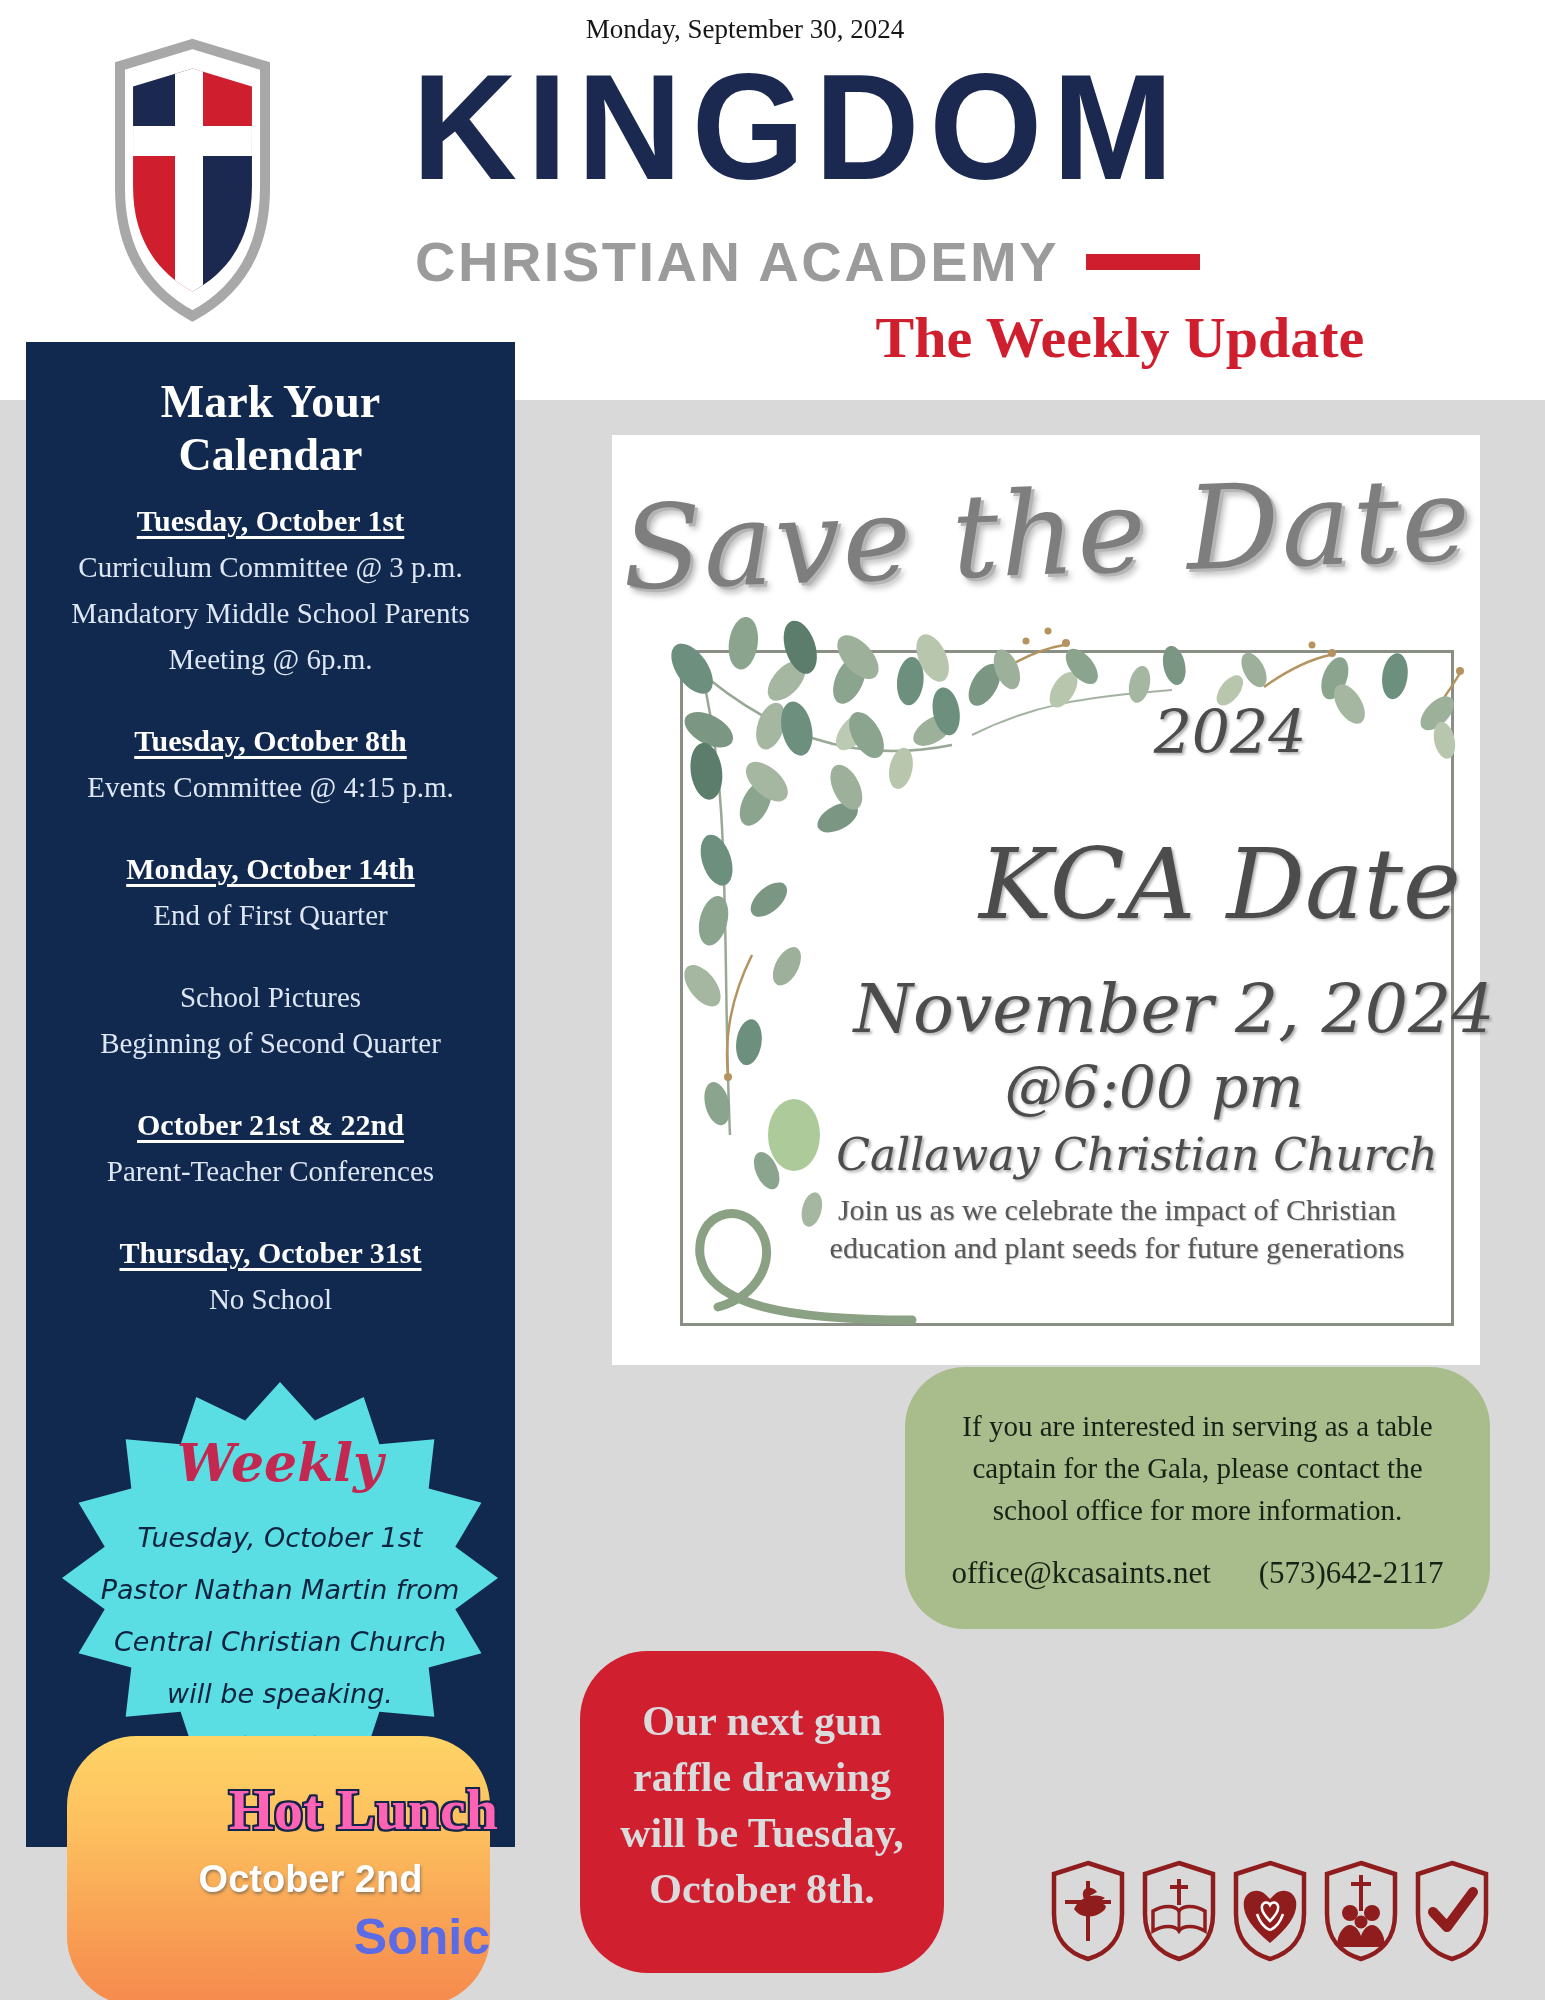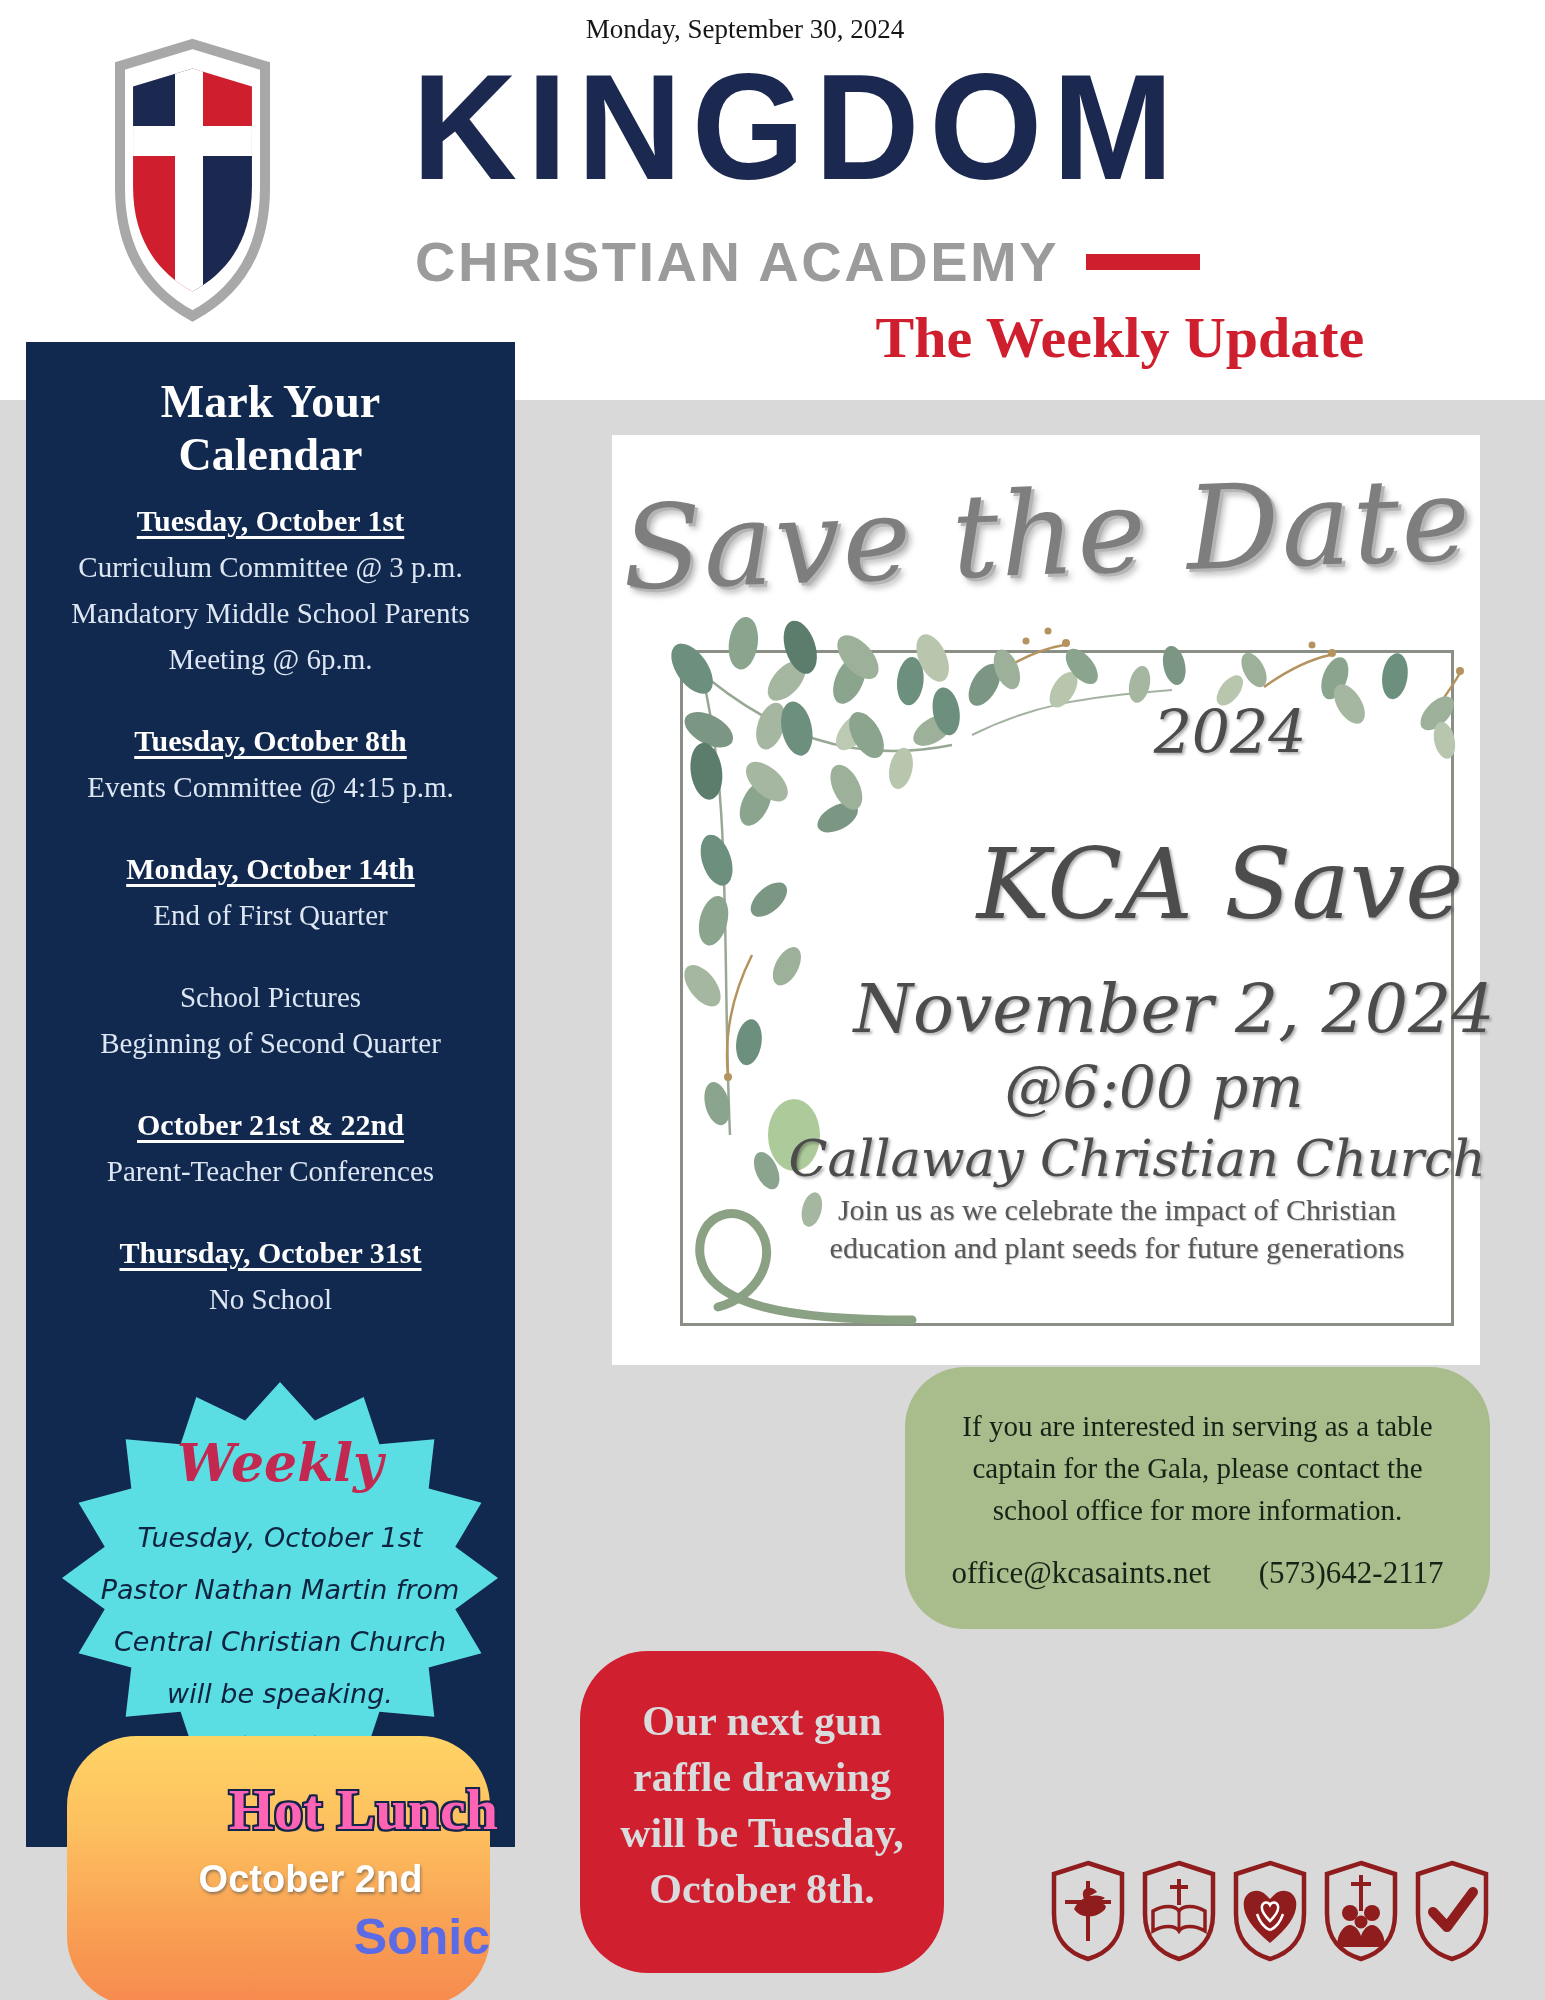--- a/index.html
+++ b/index.html
@@ -62,21 +62,21 @@
                 font-style:italic;font-family:"DejaVu Serif",serif;color:#7e7e7e;
                 letter-spacing:2px;transform:rotate(-2deg);white-space:nowrap;
                 text-shadow:3px 3px 0 #b5b5b5,5px 6px 6px rgba(0,0,0,.28);}
   .frame{left:68px;top:215px;width:768px;height:670px;border:3px solid #8a8f86;}
   .script{font-family:"DejaVu Serif",serif;font-style:italic;color:#4c4c4c;white-space:nowrap;
           text-shadow:2px 2px 3px rgba(0,0,0,.32);transform:translateX(-50%);}
   .std-year{left:618px;top:262px;font-size:60px;}
   .std-event{left:608px;top:392px;font-size:98px;}
   .std-date{left:562px;top:534px;font-size:68px;}
   .std-time{left:542px;top:618px;font-size:58px;}
-  .std-venue{left:525px;top:694px;font-size:51px;}
+  .std-venue{left:525px;top:694px;font-size:44px;}
   .std-blurb{left:505px;top:756px;width:612px;transform:translateX(-50%);text-align:center;
              font-size:30px;line-height:1.25;color:#585858;font-family:"Liberation Serif",serif;
              text-shadow:1px 1px 1px rgba(0,0,0,.25);}
 
   
   .greenbox{left:905px;top:1367px;width:585px;height:262px;background:#a9bc8b;border-radius:60px;
             text-align:center;color:#172217;font-family:"Liberation Serif",serif;}
   .gb-msg{margin:38px auto 0;width:525px;font-size:29px;line-height:1.45;}
   .gb-contact{margin-top:24px;font-size:31px;}
   .gb-contact span{margin:0 20px;}
@@ -227,21 +227,21 @@
         <use href="#lf" transform="translate(812,292) rotate(44) scale(0.95)" fill="#9db19a"></use>
         <use href="#lf" transform="translate(836,322) rotate(-12) scale(0.85)" fill="#b9c6ae"></use>
         <ellipse cx="182" cy="700" rx="26" ry="36" fill="#9fc188" opacity=".85"></ellipse>
         <use href="#lf" transform="translate(162,752) rotate(-24) scale(0.9)" fill="#8aa48d"></use>
         <use href="#lf" transform="translate(196,790) rotate(14) scale(0.8)" fill="#a5b7a0"></use>
       </g>
       <path d="M300 885 C180 885 95 872 88 820 C84 778 128 765 148 795 C166 822 146 862 106 872" fill="none" stroke="#8ba183" stroke-width="9" stroke-linecap="round"></path>
     </svg>
 
     <div class="abs script std-year">2024</div>
-    <div class="abs script std-event">KCA Save</div>
+    <div class="abs script std-event">KCA Date</div>
     <div class="abs script std-date">November 2, 2024</div>
     <div class="abs script std-time">@6:00 pm</div>
     <div class="abs script std-venue">Callaway Christian Church</div>
     <div class="abs std-blurb">Join us as we celebrate the impact of Christian education and plant seeds for future generations</div>
   </div>
 
   <div class="abs greenbox">
     <div class="gb-msg">If you are interested in serving as a table captain for the Gala, please contact the school office for more information.</div>
     <div class="gb-contact">
       <span>office@kcasaints.net</span>

